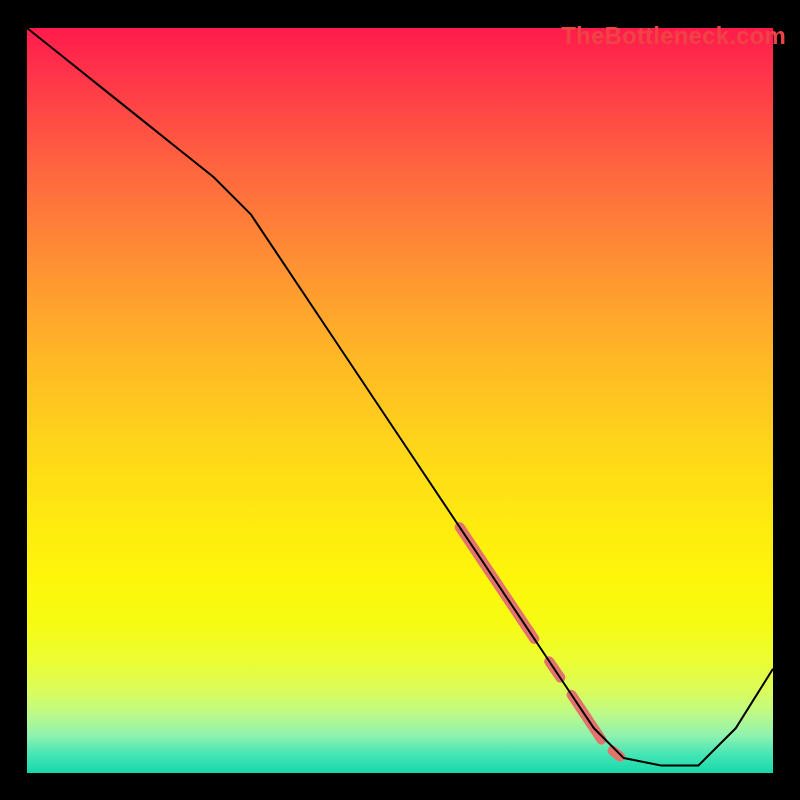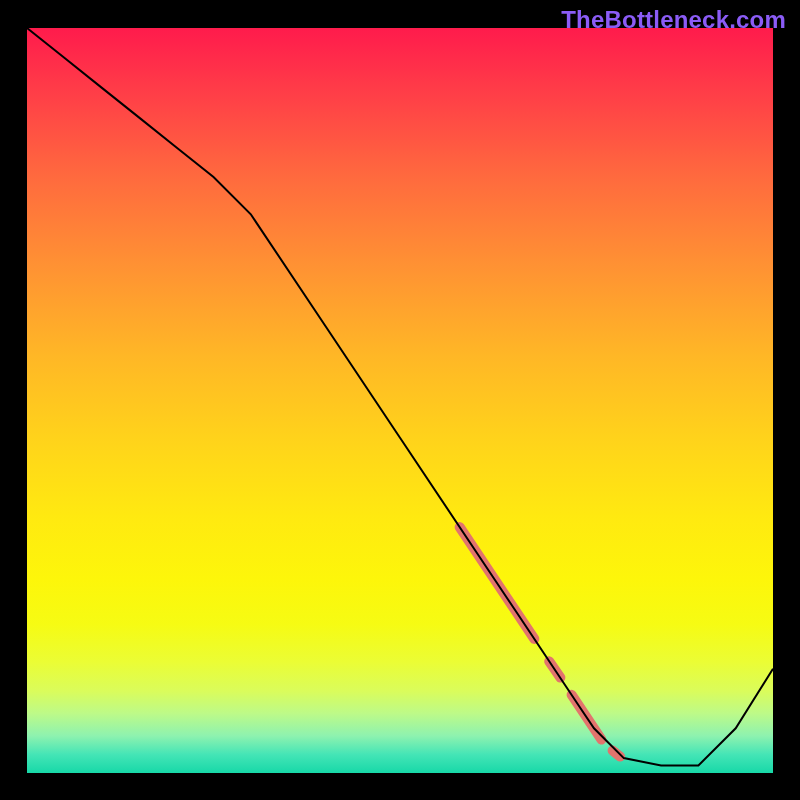--- a/index.html
+++ b/index.html
@@ -36,26 +36,26 @@
       #ebfd34 85%,
       #dafc5b 89%,
       #bdfa88 92%,
       #8ef2af 95%,
       #45e5b6 97.5%,
       #17d8a8 100%
     );
   }
   .watermark {
     position: absolute;
-    top: 6px;
+    top: 22px;
     right: 14px;
     font-family: Arial, Helvetica, sans-serif;
     font-size: 24px;
     font-weight: 600;
-    color: #8b5cf6;
+    color: #ef4444;
     letter-spacing: 0.2px;
     user-select: none;
   }
   svg.overlay {
     position: absolute;
     left: 27px;
     top: 28px;
     width: 746px;
     height: 745px;
     overflow: visible;

